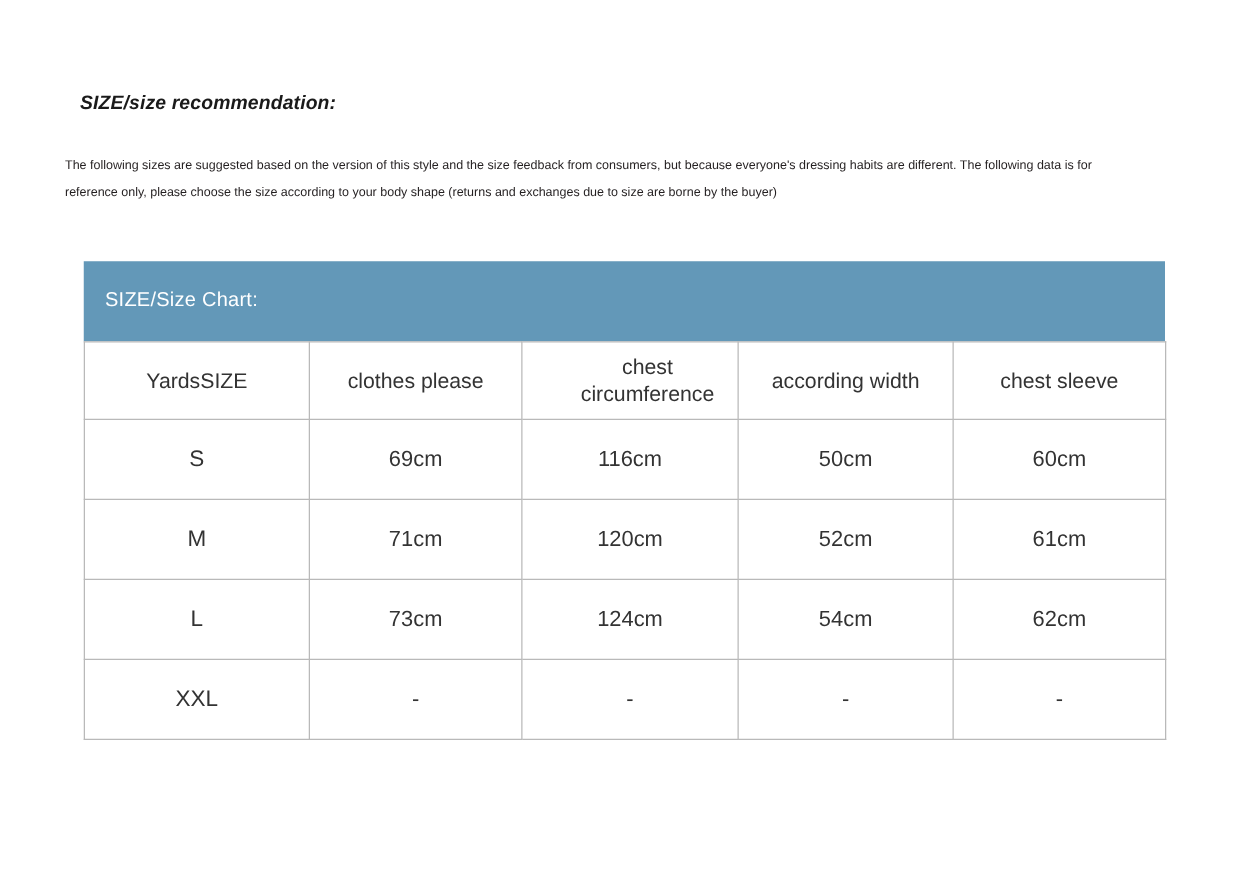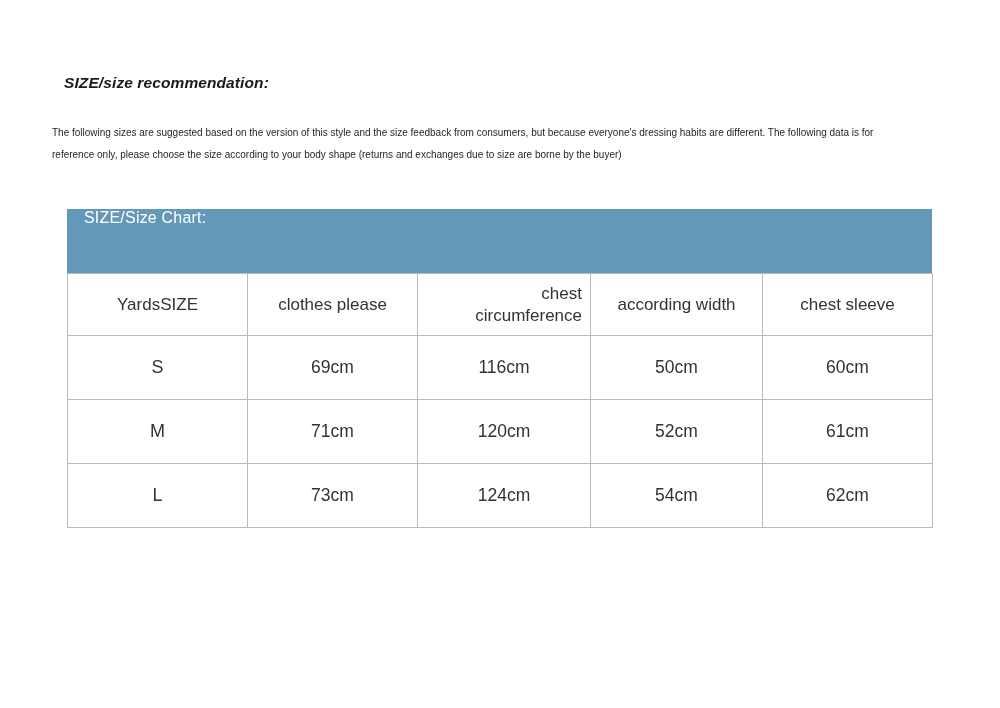--- a/index.html
+++ b/index.html
@@ -44,21 +44,21 @@
     position: absolute;
     left: 67px;
     top: 209px;
     width: 865px;
   }
   .chart-title-bar {
     background: #6398b8;
     height: 64px;
     box-sizing: border-box;
     display: flex;
-    align-items: flex-start;
+    align-items: center;
     padding-left: 17px;
   }
   .chart-title-bar span {
     color: #ffffff;
     font-size: 16px;
     letter-spacing: 0.2px;
   }
   table.size-table {
     border-collapse: collapse;
     width: 865px;
@@ -87,21 +87,21 @@
     text-align: center;
   }
   table.size-table tr.data-row td {
     height: 61px;
   }
   table.size-table tr.data-row td.size-cell {
     font-size: 18px;
   }
   .chest-head {
     display: block;
-    text-align: right;
+    text-align: center;
     padding-left: 8px;
     margin-left: 20px;
   }
 </style>
 </head>
 <body>
 
 <div class="page">
 
   <div class="heading">SIZE/size recommendation:</div>
@@ -151,17 +151,24 @@
 
         <tr class="data-row">
           <td class="size-cell">L</td>
           <td>73cm</td>
           <td>124cm</td>
           <td>54cm</td>
           <td>62cm</td>
         </tr>
 
 
+        <tr class="data-row">
+          <td class="size-cell">XXL</td>
+          <td>-</td>
+          <td>-</td>
+          <td>-</td>
+          <td>-</td>
+        </tr>
       </tbody>
     </table>
 
   </div>
 </div>
 
 </body></html>

